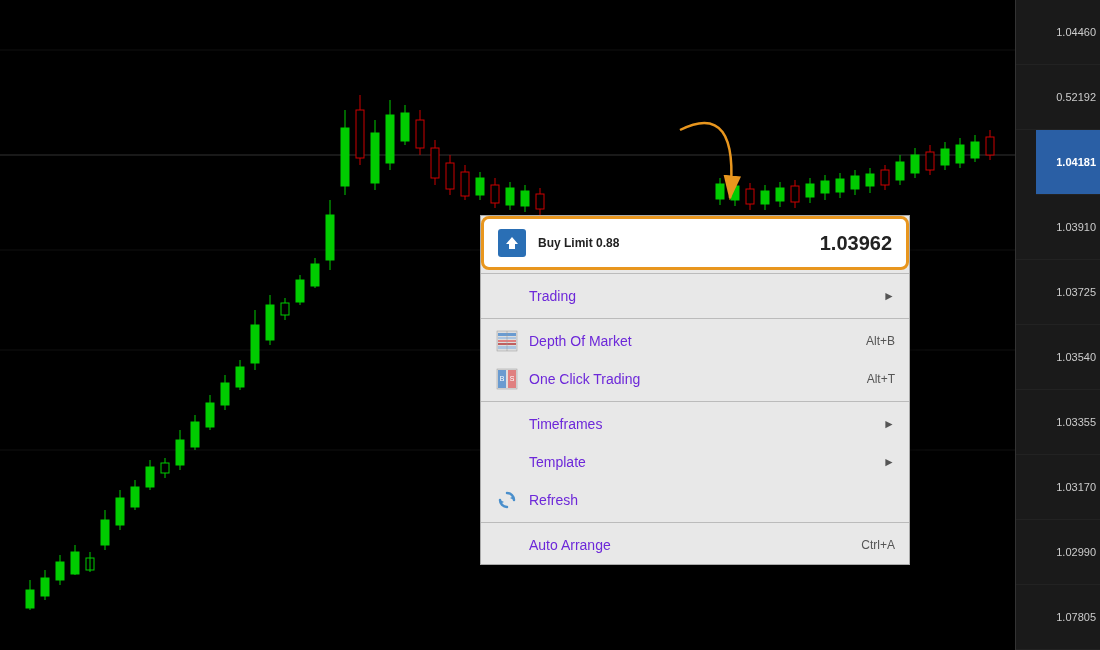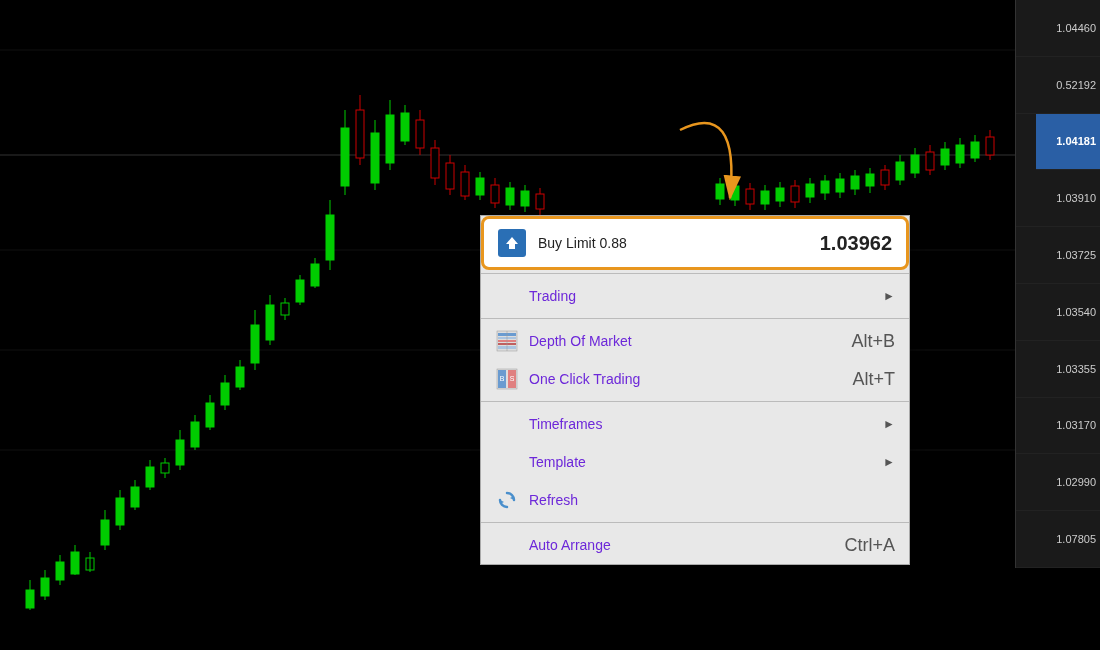--- a/index.html
+++ b/index.html
@@ -20,21 +20,21 @@
       height: 650px;
       background: #000;
       overflow: hidden;
     }
 
     
     #price-axis {
       position: absolute;
       top: 0; right: 0;
       width: 85px;
-      height: 568px;
+      height: 650px;
       background: #1a1a1a;
       border-left: 1px solid #333;
       display: flex;
       flex-direction: column;
     }
 
     .price-label {
       color: #ccc;
       font-size: 11px;
       padding: 2px 4px;
@@ -95,23 +95,23 @@
       justify-content: center;
       flex-shrink: 0;
     }
 
     #buy-limit-header .buy-icon svg {
       width: 18px;
       height: 18px;
     }
 
     #buy-limit-text {
-      font-size: 14px;
+      font-size: 12px;
       color: #222;
-      font-weight: 400;
+      font-weight: 700;
       flex: 1;
     }
 
     #buy-limit-price {
       font-size: 20px;
       color: #222;
       font-weight: 700;
     }
 
     
@@ -140,21 +140,21 @@
       justify-content: center;
     }
 
     .menu-item-label {
       font-size: 14px;
       color: #6d28d9;
       flex: 1;
     }
 
     .menu-item-shortcut {
-      font-size: 18px;
+      font-size: 12px;
       color: #555;
       margin-left: auto;
     }
 
     .menu-item-arrow {
       font-size: 12px;
       color: #555;
       margin-left: auto;
     }
   </style>

